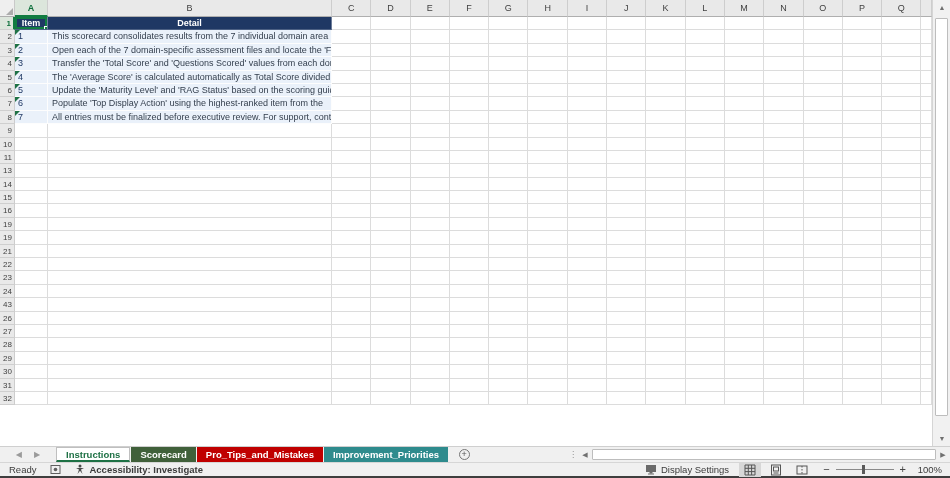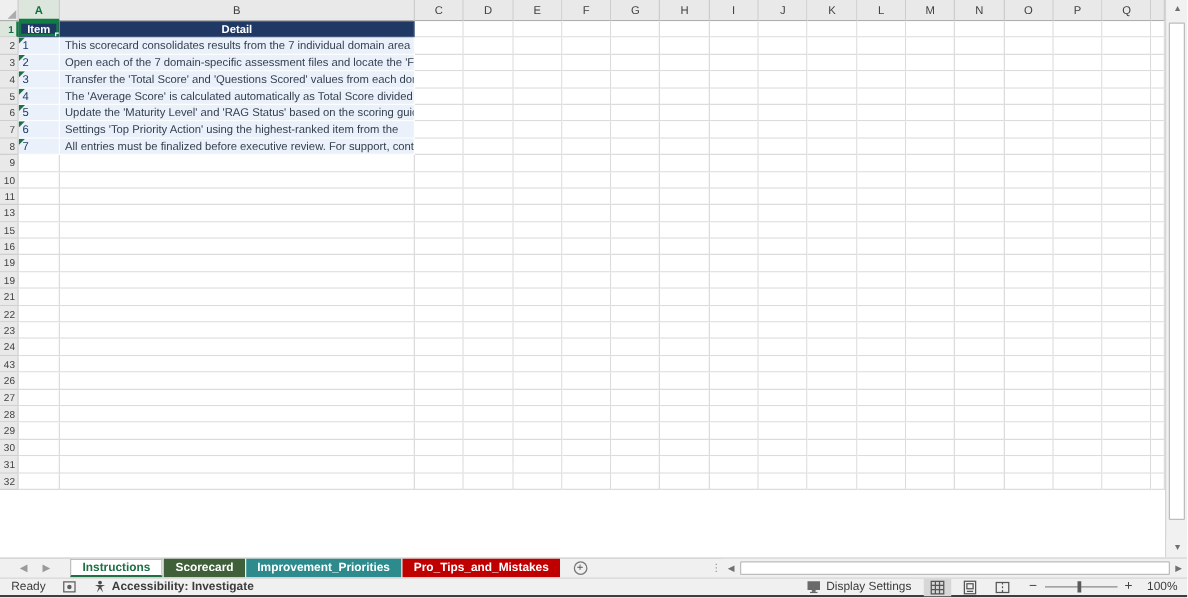--- a/index.html
+++ b/index.html
@@ -222,21 +222,21 @@
           <div class="cell" style="width: 39.3px;"></div>
           <div class="cell" style="width: 39.3px;"></div>
           <div class="cell" style="width: 39.3px;"></div>
           <div class="cell" style="width: 39.3px;"></div>
           <div class="cell" style="width: 39.3px;"></div>
           <div class="cell" style="width: 11px;"></div>
         </div>
         <div class="grid-row">
           <div class="row-h">7</div>
           <div class="cell fill item" style="width: 33px; background: rgb(234, 241, 250);"><span class="err-tri"></span>6</div>
-          <div class="cell fill detail" style="width: 284px; background: rgb(234, 241, 250);">Settings 'Top Priority Action' using the highest-ranked item from the</div>
+          <div class="cell fill detail" style="width: 284px; background: rgb(234, 241, 250);">Populate 'Top Display Action' using the highest-ranked item from the</div>
           <div class="cell" style="width: 39.3px;"></div>
           <div class="cell" style="width: 39.3px;"></div>
           <div class="cell" style="width: 39.3px;"></div>
           <div class="cell" style="width: 39.3px;"></div>
           <div class="cell" style="width: 39.3px;"></div>
           <div class="cell" style="width: 39.3px;"></div>
           <div class="cell" style="width: 39.3px;"></div>
           <div class="cell" style="width: 39.3px;"></div>
           <div class="cell" style="width: 39.3px;"></div>
           <div class="cell" style="width: 39.3px;"></div>
@@ -326,20 +326,41 @@
           <div class="cell" style="width: 39.3px;"></div>
           <div class="cell" style="width: 39.3px;"></div>
           <div class="cell" style="width: 39.3px;"></div>
           <div class="cell" style="width: 39.3px;"></div>
           <div class="cell" style="width: 39.3px;"></div>
           <div class="cell" style="width: 39.3px;"></div>
           <div class="cell" style="width: 11px;"></div>
         </div>
         <div class="grid-row">
           <div class="row-h">13</div>
+          <div class="cell" style="width: 33px;"></div>
+          <div class="cell" style="width: 284px;"></div>
+          <div class="cell" style="width: 39.3px;"></div>
+          <div class="cell" style="width: 39.3px;"></div>
+          <div class="cell" style="width: 39.3px;"></div>
+          <div class="cell" style="width: 39.3px;"></div>
+          <div class="cell" style="width: 39.3px;"></div>
+          <div class="cell" style="width: 39.3px;"></div>
+          <div class="cell" style="width: 39.3px;"></div>
+          <div class="cell" style="width: 39.3px;"></div>
+          <div class="cell" style="width: 39.3px;"></div>
+          <div class="cell" style="width: 39.3px;"></div>
+          <div class="cell" style="width: 39.3px;"></div>
+          <div class="cell" style="width: 39.3px;"></div>
+          <div class="cell" style="width: 39.3px;"></div>
+          <div class="cell" style="width: 39.3px;"></div>
+          <div class="cell" style="width: 39.3px;"></div>
+          <div class="cell" style="width: 11px;"></div>
+        </div>
+        <div class="grid-row">
+          <div class="row-h">14</div>
           <div class="cell" style="width: 33px;"></div>
           <div class="cell" style="width: 284px;"></div>
           <div class="cell" style="width: 39.3px;"></div>
           <div class="cell" style="width: 39.3px;"></div>
           <div class="cell" style="width: 39.3px;"></div>
           <div class="cell" style="width: 39.3px;"></div>
           <div class="cell" style="width: 39.3px;"></div>
           <div class="cell" style="width: 39.3px;"></div>
           <div class="cell" style="width: 39.3px;"></div>
           <div class="cell" style="width: 39.3px;"></div>
@@ -698,22 +719,22 @@
   </div>
 
   <div class="tab-bar">
     <div class="tab-nav">
       <span class="arr">◀</span>
       <span class="arr">▶</span>
     </div>
     <div id="tabStrip" style="display:flex;align-items:stretch;">
         <div class="sheet-tab active" style="color: rgb(30, 113, 69);">Instructions</div>
         <div class="sheet-tab" style="background: rgb(64, 96, 58);">Scorecard</div>
+        <div class="sheet-tab" style="background: rgb(192, 0, 0);">Pro_Tips_and_Mistakes</div>
         <div class="sheet-tab" style="background: rgb(46, 139, 141);">Improvement_Priorities</div>
-        <div class="sheet-tab" style="background: rgb(192, 0, 0);">Pro_Tips_and_Mistakes</div>
       </div>
     <div class="add-sheet">
       <div class="add-circle">+</div>
     </div>
     <div class="tab-spacer"></div>
     <div class="tab-divider">⋮</div>
     <div class="h-scrollbar">
       <div class="h-btn">◀</div>
       <div class="h-thumb"></div>
       <div class="h-btn">▶</div>

